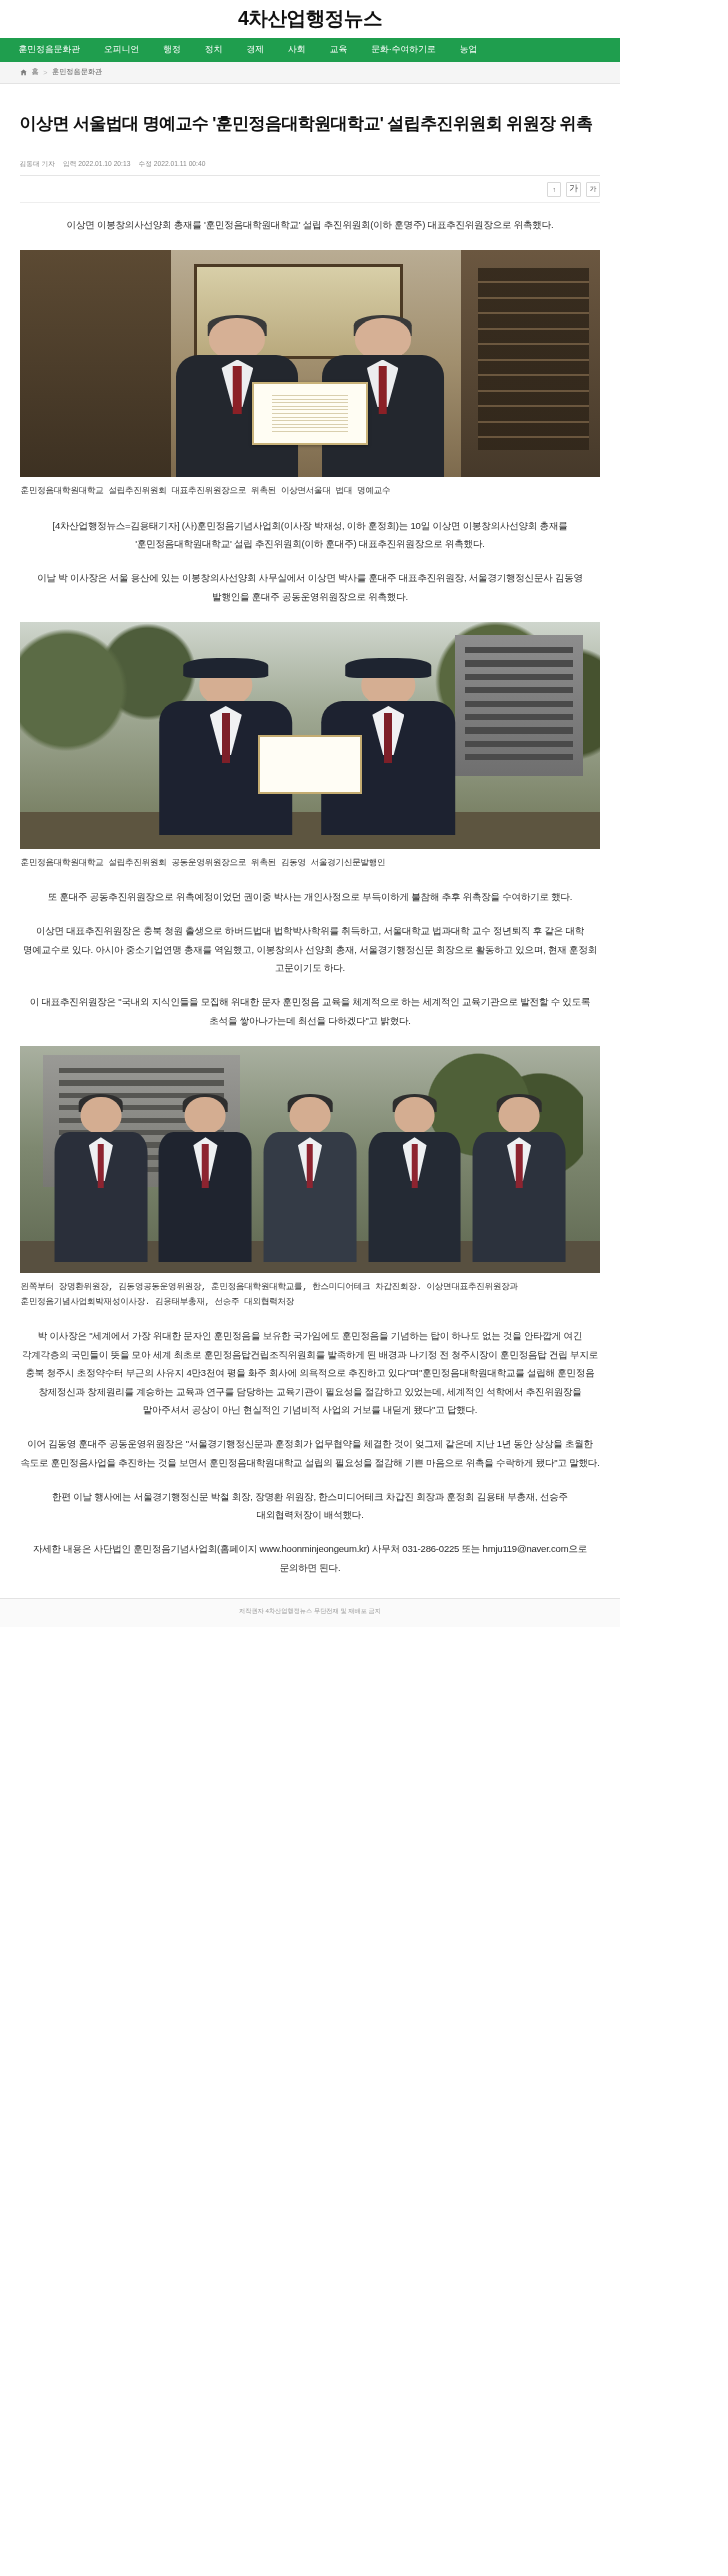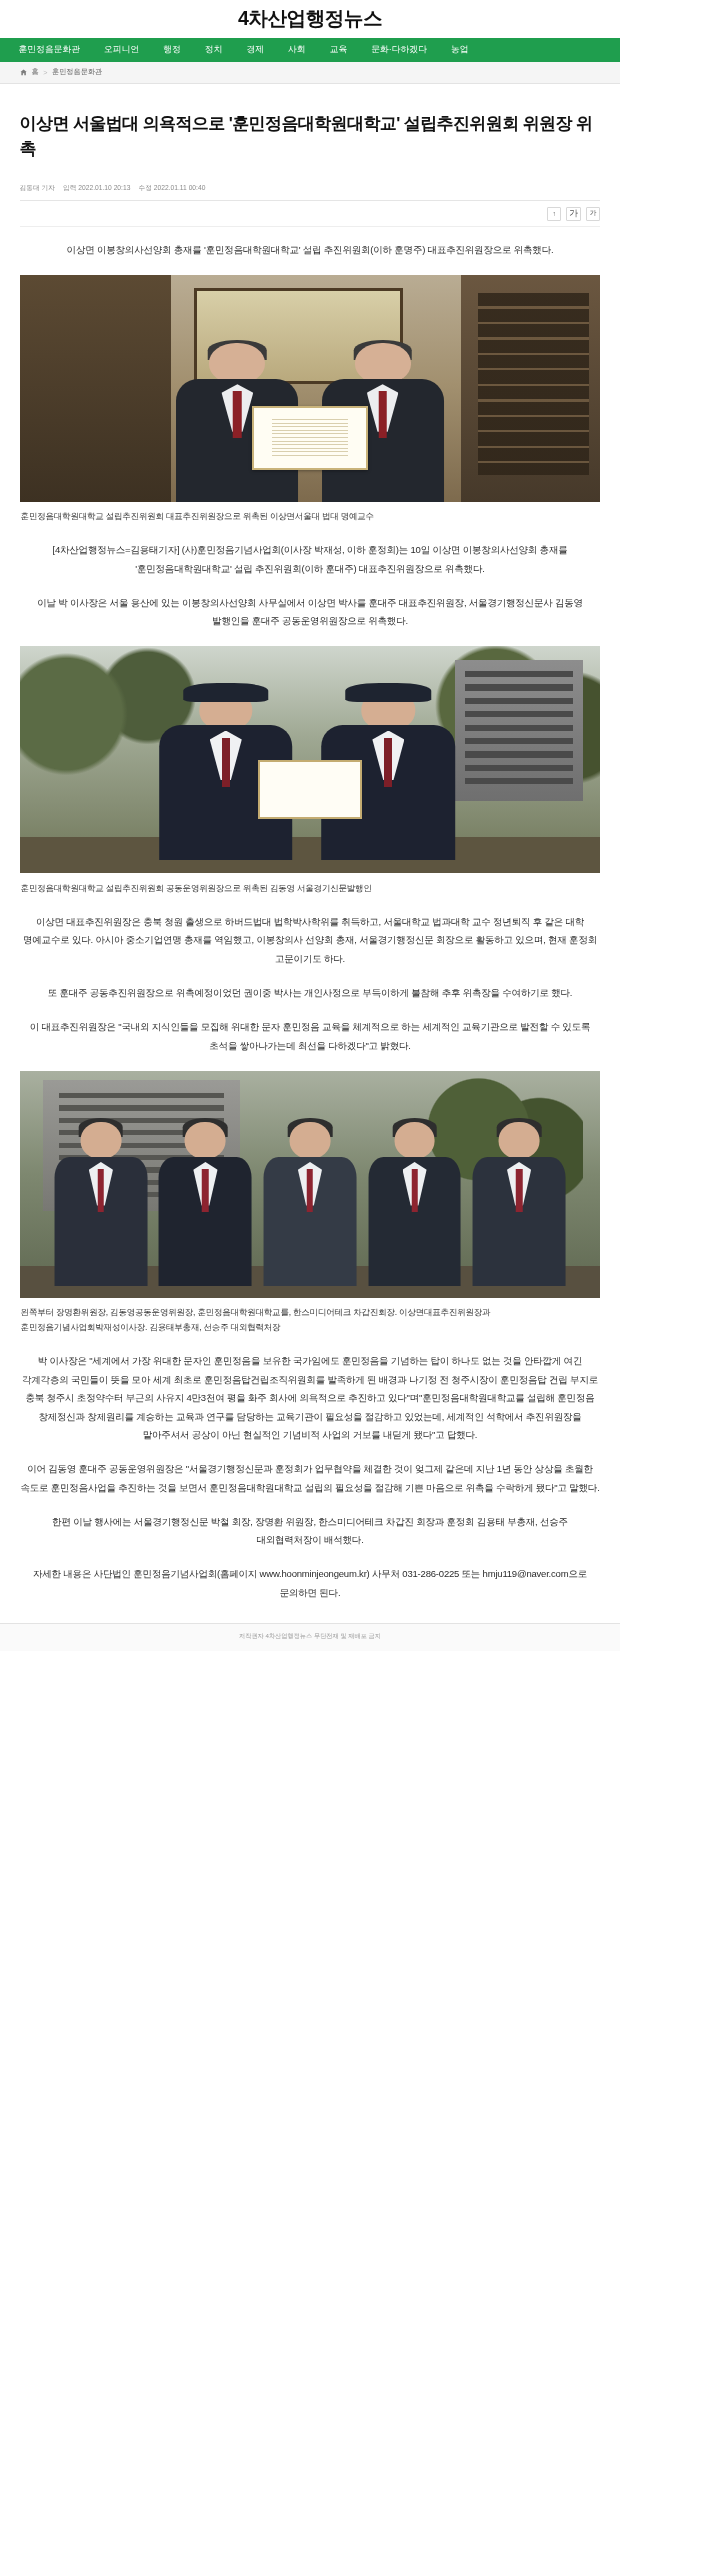--- a/index.html
+++ b/index.html
@@ -139,20 +139,21 @@
     position: relative;
     background: #cfcabf;
   }
   .photo figcaption {
     font-size: 8.5px;
     line-height: 1.75;
     color: #333;
     padding: 7.2px 1px 0 1px;
     letter-spacing: -0.2px;
     word-break: keep-all;
+    font-family: Liberation Mono, monospace;
   }
 
   
   .scene { position: absolute; inset: 0; }
 
   
   .s1 { background: linear-gradient(#b9ac93 0%, #a2906f 48%, #7d6a4d 100%); }
   .s1 .wall-l { position:absolute; left:0; top:0; width:26%; height:100%; background:linear-gradient(#5c4a33,#3d3122); }
   .s1 .wall-r { position:absolute; right:0; top:0; width:24%; height:100%; background:linear-gradient(#6b5740,#46392a); }
   .s1 .shelf { position:absolute; right:2%; top:8%; width:19%; height:80%; background:repeating-linear-gradient(#2f2519 0 13.4px,#6f5a40 13.4px 15.5px); opacity:.85;}
@@ -224,38 +225,38 @@
   </div>
 
   <nav class="gnb">
     <div class="gnb-item first">훈민정음문화관</div>
     <div class="gnb-item">오피니언</div>
     <div class="gnb-item">행정</div>
     <div class="gnb-item">정치</div>
     <div class="gnb-item">경제</div>
     <div class="gnb-item">사회</div>
     <div class="gnb-item">교육</div>
-    <div class="gnb-item">문화·다하겠다</div>
+    <div class="gnb-item">문화·수여하기로</div>
     <div class="gnb-item">농업</div>
   </nav>
 
   <div class="subnav">
     <span class="home-icon">
       <svg width="7.2" height="7.2" viewBox="0 0 14 14">
           <path d="M7 1L1 6h1.6v6h3V8.4h2.8V12h3V6H13z" fill="#7d7d7d"></path>
         </svg>
     </span>
     <span>홈</span>
     <span class="sep">&gt;</span>
     <span>훈민정음문화관</span>
   </div>
 
   <article class="article">
 
-    <h1 class="headline">이상면 서울법대 의욕적으로 '훈민정음대학원대학교' 설립추진위원회 위원장 위촉</h1>
+    <h1 class="headline">이상면 서울법대 명예교수 '훈민정음대학원대학교' 설립추진위원회 위원장 위촉</h1>
 
     <div class="byline">
       <span>김동대 기자</span>
       <span>입력 2022.01.10 20:13</span>
       <span>수정 2022.01.11 00:40</span>
     </div>
 
     <div class="toolbar">
       <div class="tool-btn">↑</div>
       <div class="tool-btn big">가</div>
@@ -315,22 +316,22 @@
                 <div class="body"></div>
                 <div class="shirt"></div>
                 <div class="tie"></div>
               </div>
             <div class="cert"></div>
           </div>
         </div>
         <figcaption>훈민정음대학원대학교 설립추진위원회 공동운영위원장으로 위촉된 김동영 서울경기신문발행인</figcaption>
       </figure>
 
+      <p class="para">또 훈대주 공동추진위원장으로 위촉예정이었던 권이중 박사는 개인사정으로 부득이하게 불참해 추후 위촉장을 수여하기로 했다.</p>
       <p class="para">이상면 대표추진위원장은 충북 청원 출생으로 하버드법대 법학박사학위를 취득하고, 서울대학교 법과대학 교수 정년퇴직 후 같은 대학 명예교수로 있다. 아시아 중소기업연맹 총재를 역임했고, 이봉창의사 선양회 총재, 서울경기행정신문 회장으로 활동하고 있으며, 현재 훈정회 고문이기도 하다.</p>
-      <p class="para">또 훈대주 공동추진위원장으로 위촉예정이었던 권이중 박사는 개인사정으로 부득이하게 불참해 추후 위촉장을 수여하기로 했다.</p>
       <p class="para">이 대표추진위원장은 "국내외 지식인들을 모집해 위대한 문자 훈민정음 교육을 체계적으로 하는 세계적인 교육기관으로 발전할 수 있도록 초석을 쌓아나가는데 최선을 다하겠다"고 밝혔다.</p>
 
       <figure class="photo">
         <div class="frame">
           <div class="scene s3">
             <div class="bld"></div>
               <div class="tree"></div>
               <div class="ground"></div>
             <div class="person c1" style="left:6%">
                 <div class="hair"></div>

